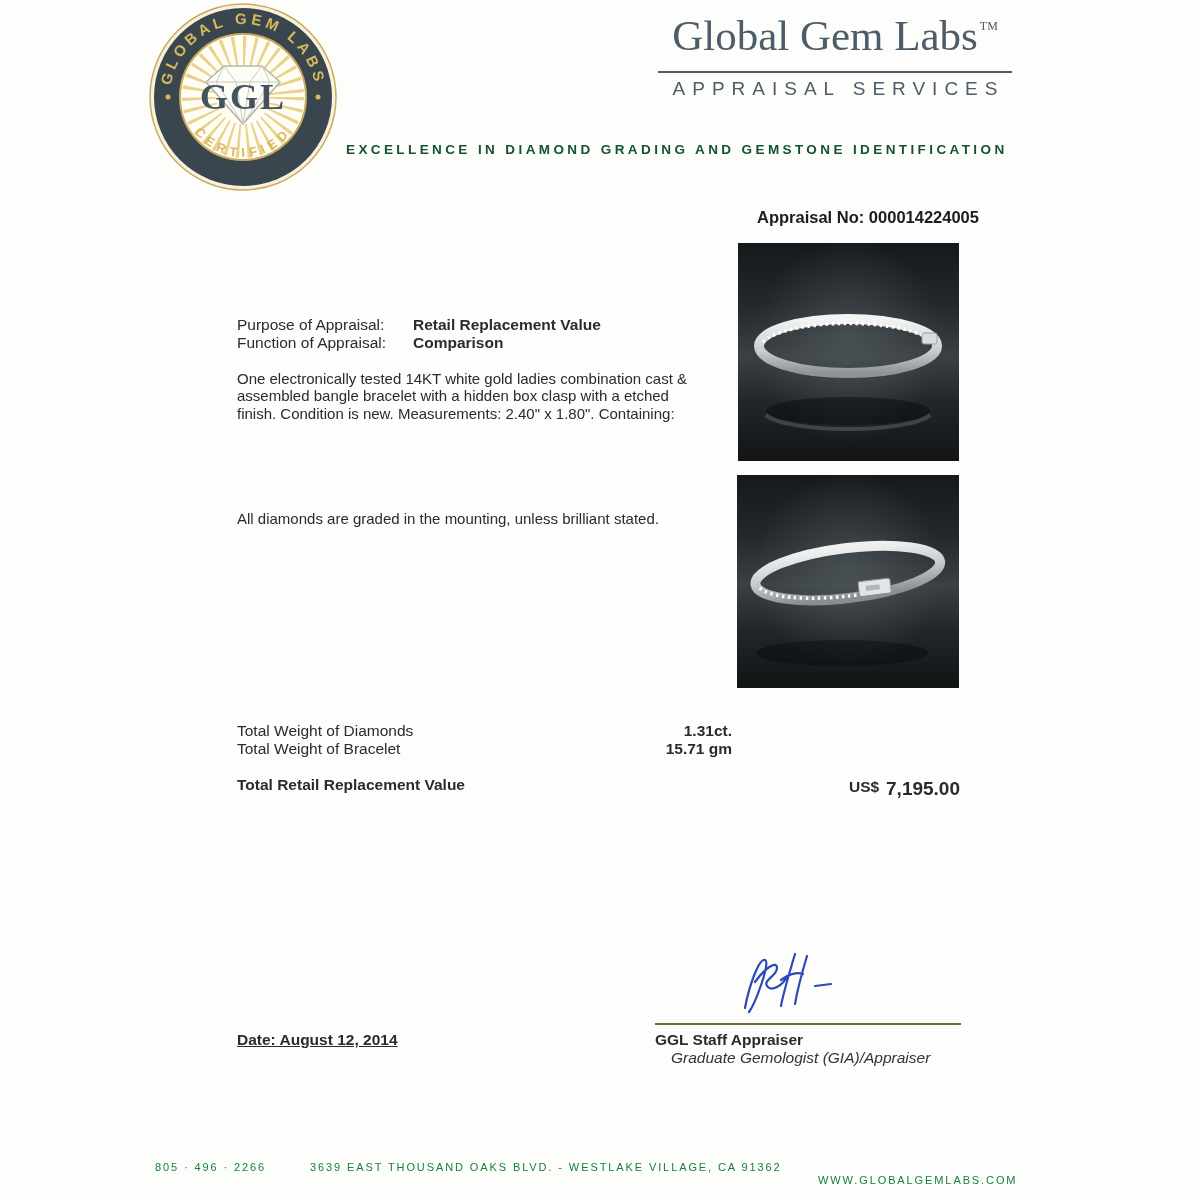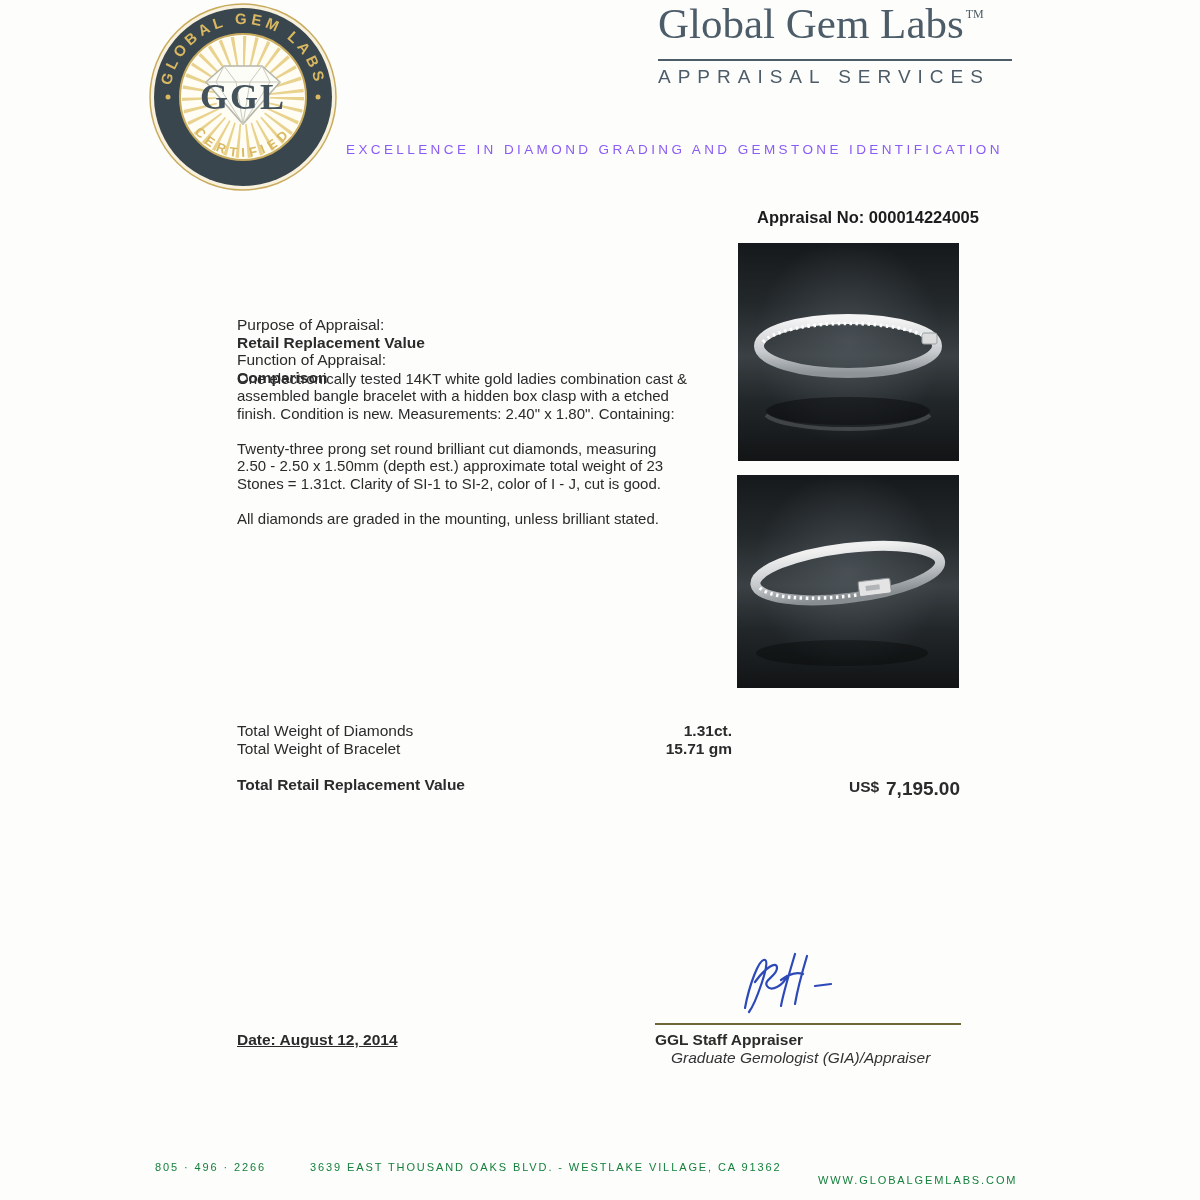--- a/index.html
+++ b/index.html
@@ -5,42 +5,42 @@
   html,body{margin:0;padding:0;}
   body{width:1200px;height:1200px;background:#ffffff;font-family:"Liberation Sans",sans-serif;color:#2b2b2b;}
   .page{position:relative;width:1200px;height:1200px;background:#fdfdfb;overflow:hidden;}
   .abs{position:absolute;}
 
   
   .seal{left:148px;top:2px;width:190px;height:190px;}
   .seal svg{width:100%;height:100%;display:block;}
 
   
-  .brand{left:658px;top:0;width:354px;text-align:left;}
+  .brand{left:658px;top:12px;width:354px;text-align:center;}
   .brand-name{font-family:"Liberation Serif",serif;font-size:43px;line-height:47px;color:#4c5c68;display:block;border-bottom:2px solid #4c5c68;padding-bottom:1px;}
   .brand-tm{font-size:12px;position:relative;top:-20px;color:#4c5c68;margin-left:2px;}
   .brand-sub{display:block;margin-top:5px;font-size:19px;letter-spacing:7px;margin-right:-7px;color:#4c5c68;font-weight:500;}
 
   .report-title{left:344px;top:86px;width:672px;font-family:"Liberation Serif",serif;font-weight:700;font-size:53px;letter-spacing:5px;color:#4f606c;white-space:nowrap;}
-  .tagline{left:346px;top:142px;font-size:13.5px;letter-spacing:3.4px;color:#8b5cf6;font-weight:400;white-space:nowrap;}
+  .tagline{left:346px;top:142px;font-size:13.5px;letter-spacing:3.4px;color:#14532d;font-weight:700;white-space:nowrap;}
 
   .appraisal-no{left:757px;top:208px;font-size:16.5px;font-weight:700;color:#1c1c1c;}
 
   
   .photo{background:
       radial-gradient(ellipse at 50% 45%, rgba(90,98,104,0.55) 0%, rgba(40,45,48,0.0) 60%),
       linear-gradient(180deg,#16191b 0%, #23282b 28%, #3a4043 52%, #22272a 72%, #121415 100%);
     }
   .photo svg{width:100%;height:100%;display:block;}
   .photo1{left:738px;top:243px;width:221px;height:218px;}
   .photo2{left:737px;top:475px;width:222px;height:213px;}
 
   
   .fields{left:237px;top:316px;font-size:15.5px;line-height:17.5px;}
-  .field-row{display:flex;flex-direction:column;}
+  .field-row{display:flex;}
   .field-label{width:176px;}
   .field-value{font-weight:700;}
 
   .para{left:237px;width:452px;font-size:15px;line-height:17.3px;color:#2b2b2b;}
   .p1{top:370px;}
   .p2{top:440px;}
   .p3{top:510px;}
 
   .totals{left:237px;top:722px;width:495px;font-size:15.5px;line-height:17.5px;}
   .totals-row{display:flex;justify-content:space-between;}
@@ -144,21 +144,20 @@
       <span class="field-label">Purpose of Appraisal:</span>
       <span class="field-value">Retail Replacement Value</span>
     </div>
     <div class="field-row">
       <span class="field-label">Function of Appraisal:</span>
       <span class="field-value">Comparison</span>
     </div>
   </div>
 
   <div class="abs para p1">One electronically tested 14KT white gold ladies combination cast &amp; assembled bangle bracelet with a hidden box clasp with a etched finish. Condition is new.  Measurements: 2.40" x 1.80".  Containing:</div>
-  <div class="abs para p2">Twenty-three prong set round brilliant cut diamonds, measuring 2.50 - 2.50 x 1.50mm (depth est.) approximate total weight of 23 Stones = 1.31ct.  Clarity of SI-1 to SI-2, color of I - J, cut is good.</div>
   <div class="abs para p3">All diamonds are graded in the mounting, unless brilliant stated.</div>
 
   <div class="abs totals">
     <div class="totals-row">
       <span>Total Weight of Diamonds</span>
       <span class="totals-value">1.31ct.</span>
     </div>
     <div class="totals-row">
       <span>Total Weight of Bracelet</span>
       <span class="totals-value">15.71 gm</span>

